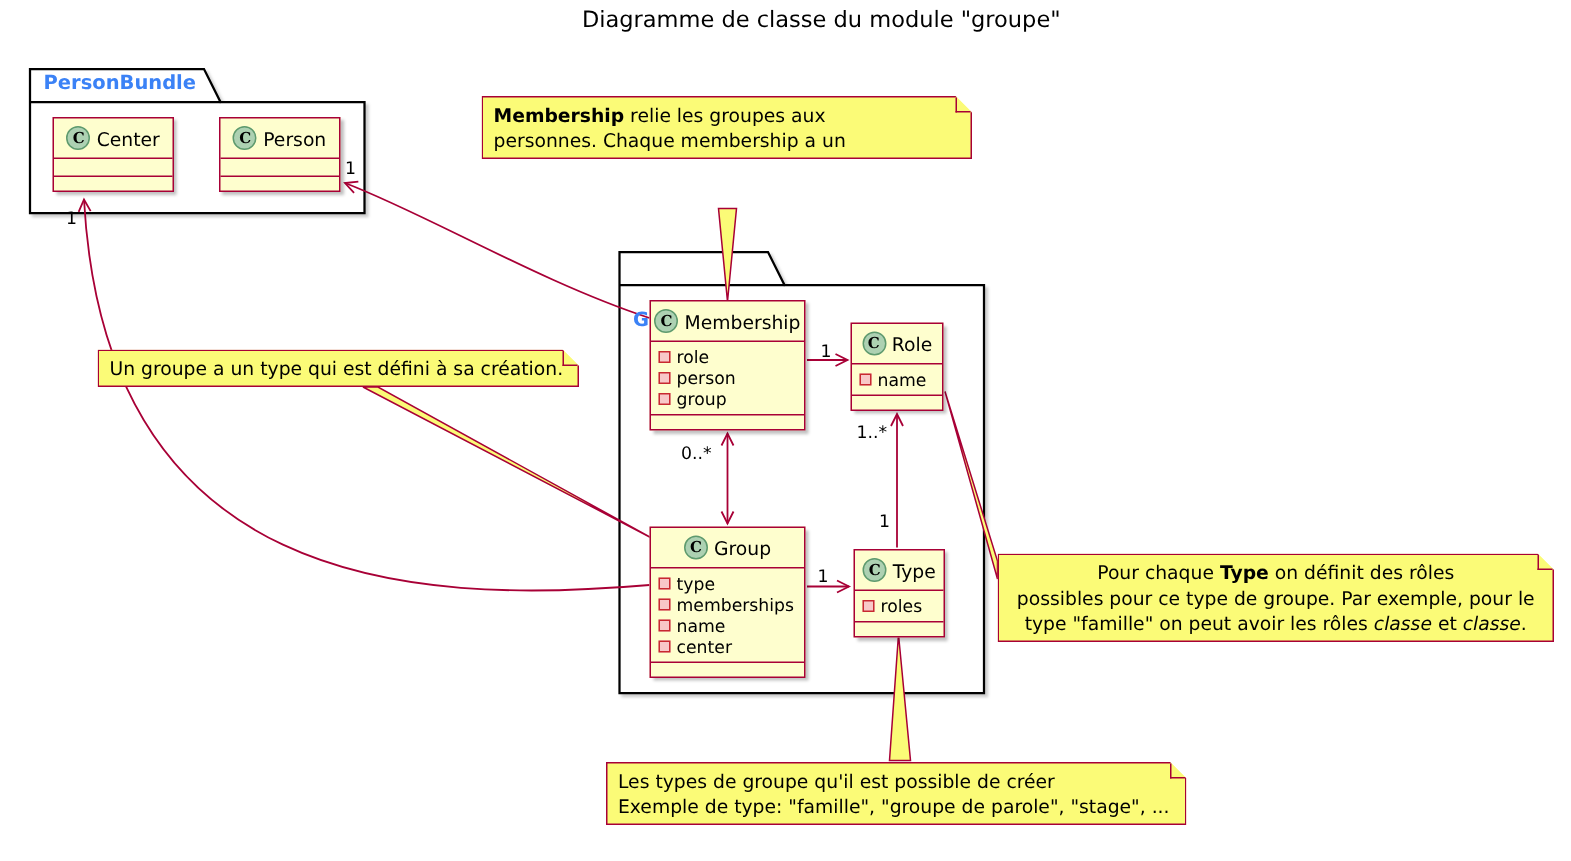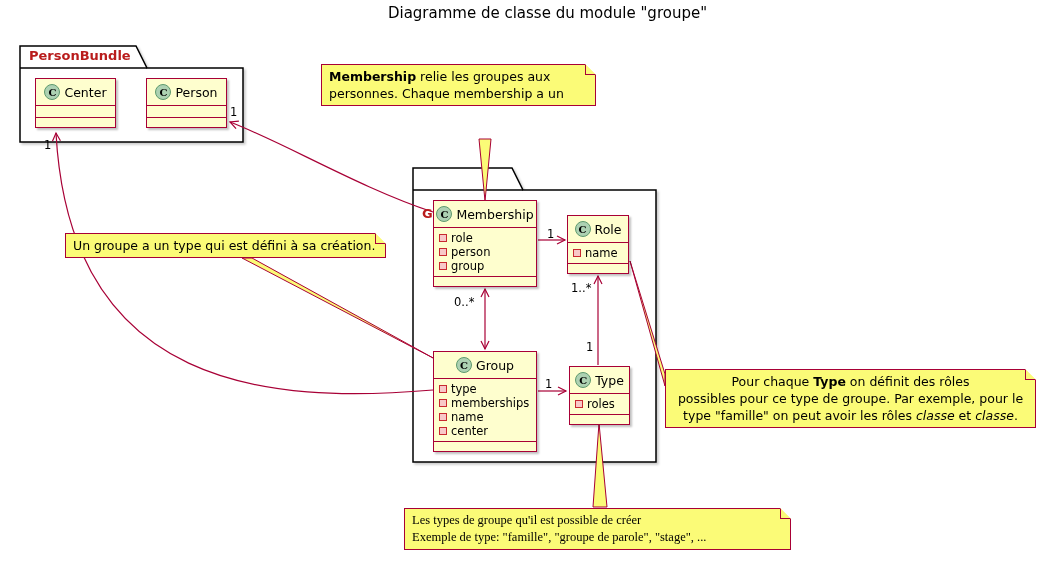--- a/index.html
+++ b/index.html
@@ -7,21 +7,21 @@
     position:relative; width:1047px; height:574px; background:#ffffff;
     font-family:"DejaVu Sans","Liberation Sans",sans-serif; overflow:hidden;padding-left:48px;
   }
   svg.layer { position:absolute; left:0; top:0; }
 
   .title {
     position:absolute; top:4px; left:0; width:100%;
     text-align:center; font-size:15px; color:#000;
   }
 
-  .pkg-name { position:absolute; font-weight:bold; font-size:13px; color:#b91c1c; }
+  .pkg-name { position:absolute; font-weight:bold; font-size:13px; color:#3b82f6; }
 
   .cls {
     position:absolute; box-sizing:border-box;
     background:#FEFECE; border:1px solid #A80036;
     box-shadow:2px 2px 2px rgba(0,0,0,0.25);
   }
   .cls-hd {
     height:26px; display:flex; align-items:center; justify-content:center;
     gap:4px; padding:0 5px;
   }
@@ -177,36 +177,36 @@
     </div>
     <div class="attrs">
       <div class="attr">
         <span class="sq"></span>
         <span>roles</span>
       </div>
     </div>
     <div class="methods"></div>
   </div>
 
-  <div class="note" style="left:321px;top:64px;width:275px;">
+  <div class="note" style="left:321px;top:64px;width:327px;">
     <div class="nl"><b>Membership</b><span> relie les groupes aux</span></div>
     <div class="nl"><span>personnes. Chaque membership a un</span></div>
   </div>
 
   <div class="note" style="left:65px;top:233px;width:321px;">
     <div class="nl"><span>Un groupe a un type qui est défini à sa création.</span></div>
   </div>
 
   <div class="note" style="left:665px;top:369px;width:371px;text-align:center;">
     <div class="nl"><span>Pour chaque </span><b>Type</b><span> on définit des rôles</span></div>
     <div class="nl"><span>possibles pour ce type de groupe. Par exemple, pour le</span></div>
     <div class="nl"><span>type "famille" on peut avoir les rôles </span><i>classe</i><span> et </span><i>classe</i><span>.</span></div>
   </div>
 
-  <div class="note" style="left:404px;top:508px;width:387px;font-family:Liberation Serif, serif;">
+  <div class="note" style="left:404px;top:508px;width:387px;">
     <div class="nl"><span>Les types de groupe qu'il est possible de créer</span></div>
     <div class="nl"><span>Exemple de type: "famille", "groupe de parole", "stage", ...</span></div>
   </div>
 
   <div class="mult" style="left:230px;top:105px;">1</div>
   <div class="mult" style="left:44px;top:138px;">1</div>
   <div class="mult" style="left:547px;top:227px;">1</div>
   <div class="mult" style="left:454px;top:295px;">0..*</div>
   <div class="mult" style="left:545px;top:377px;">1</div>
   <div class="mult" style="left:586px;top:340px;">1</div>

